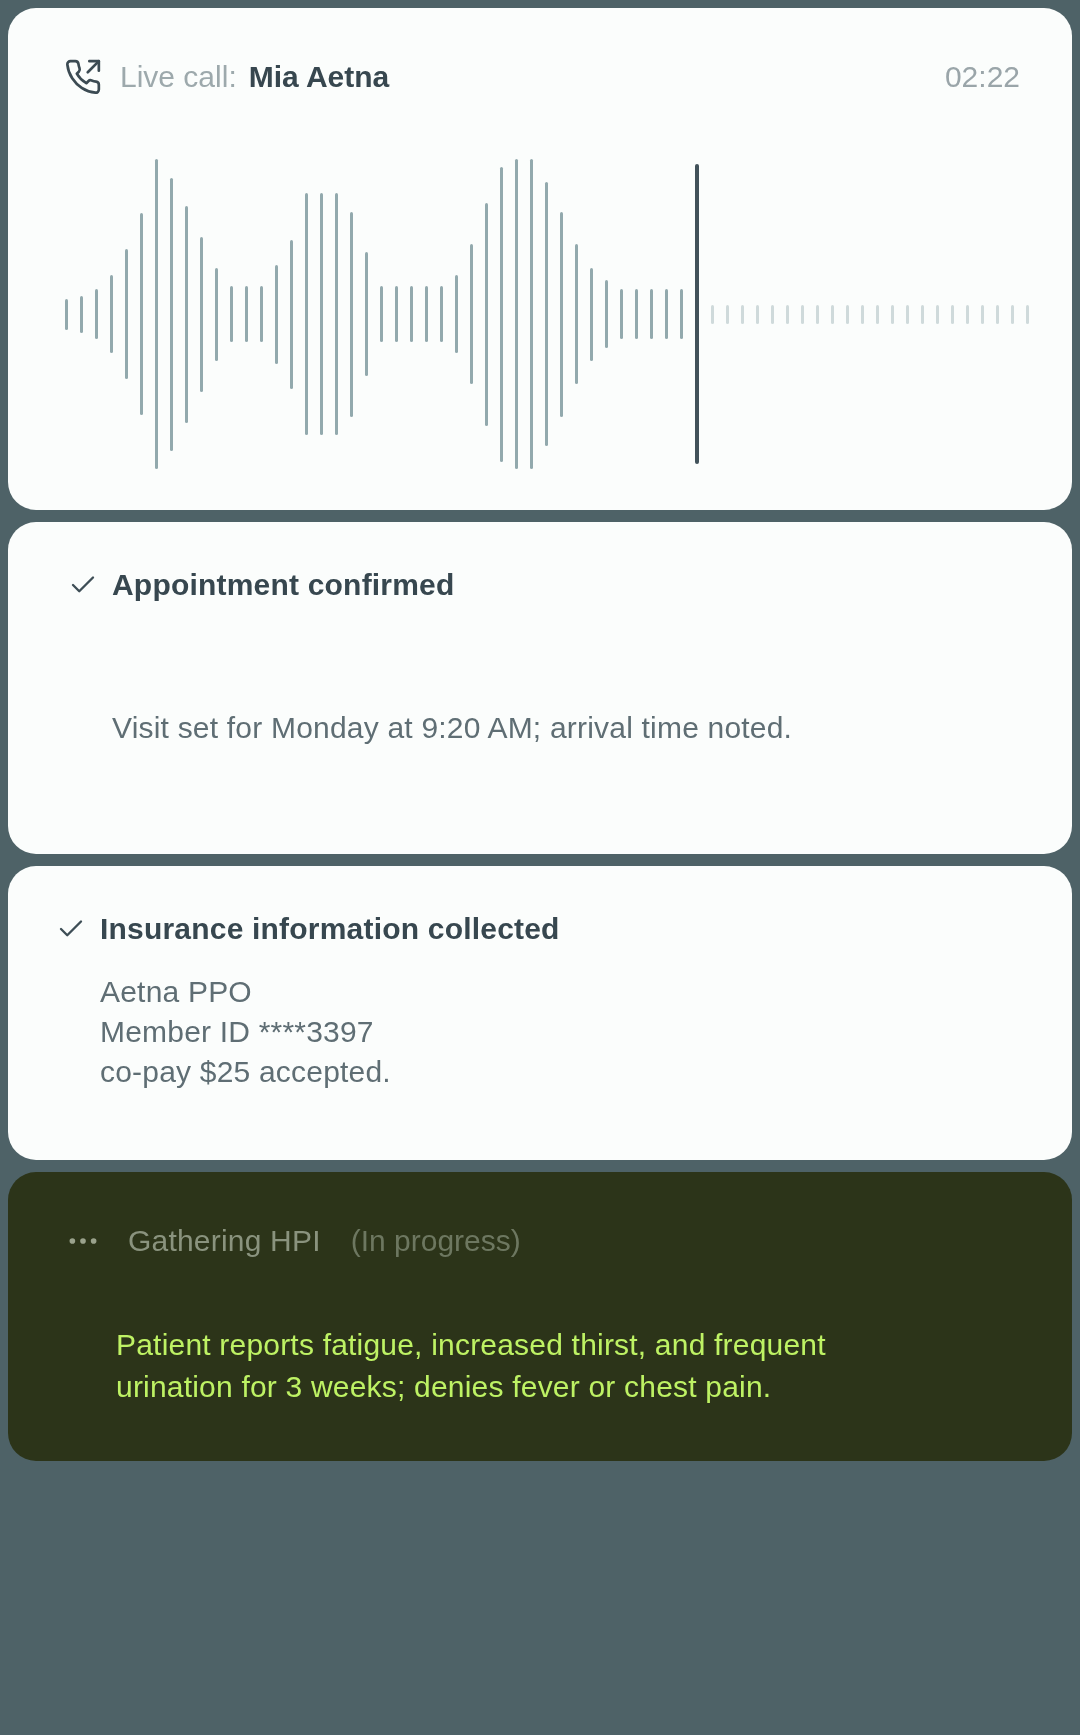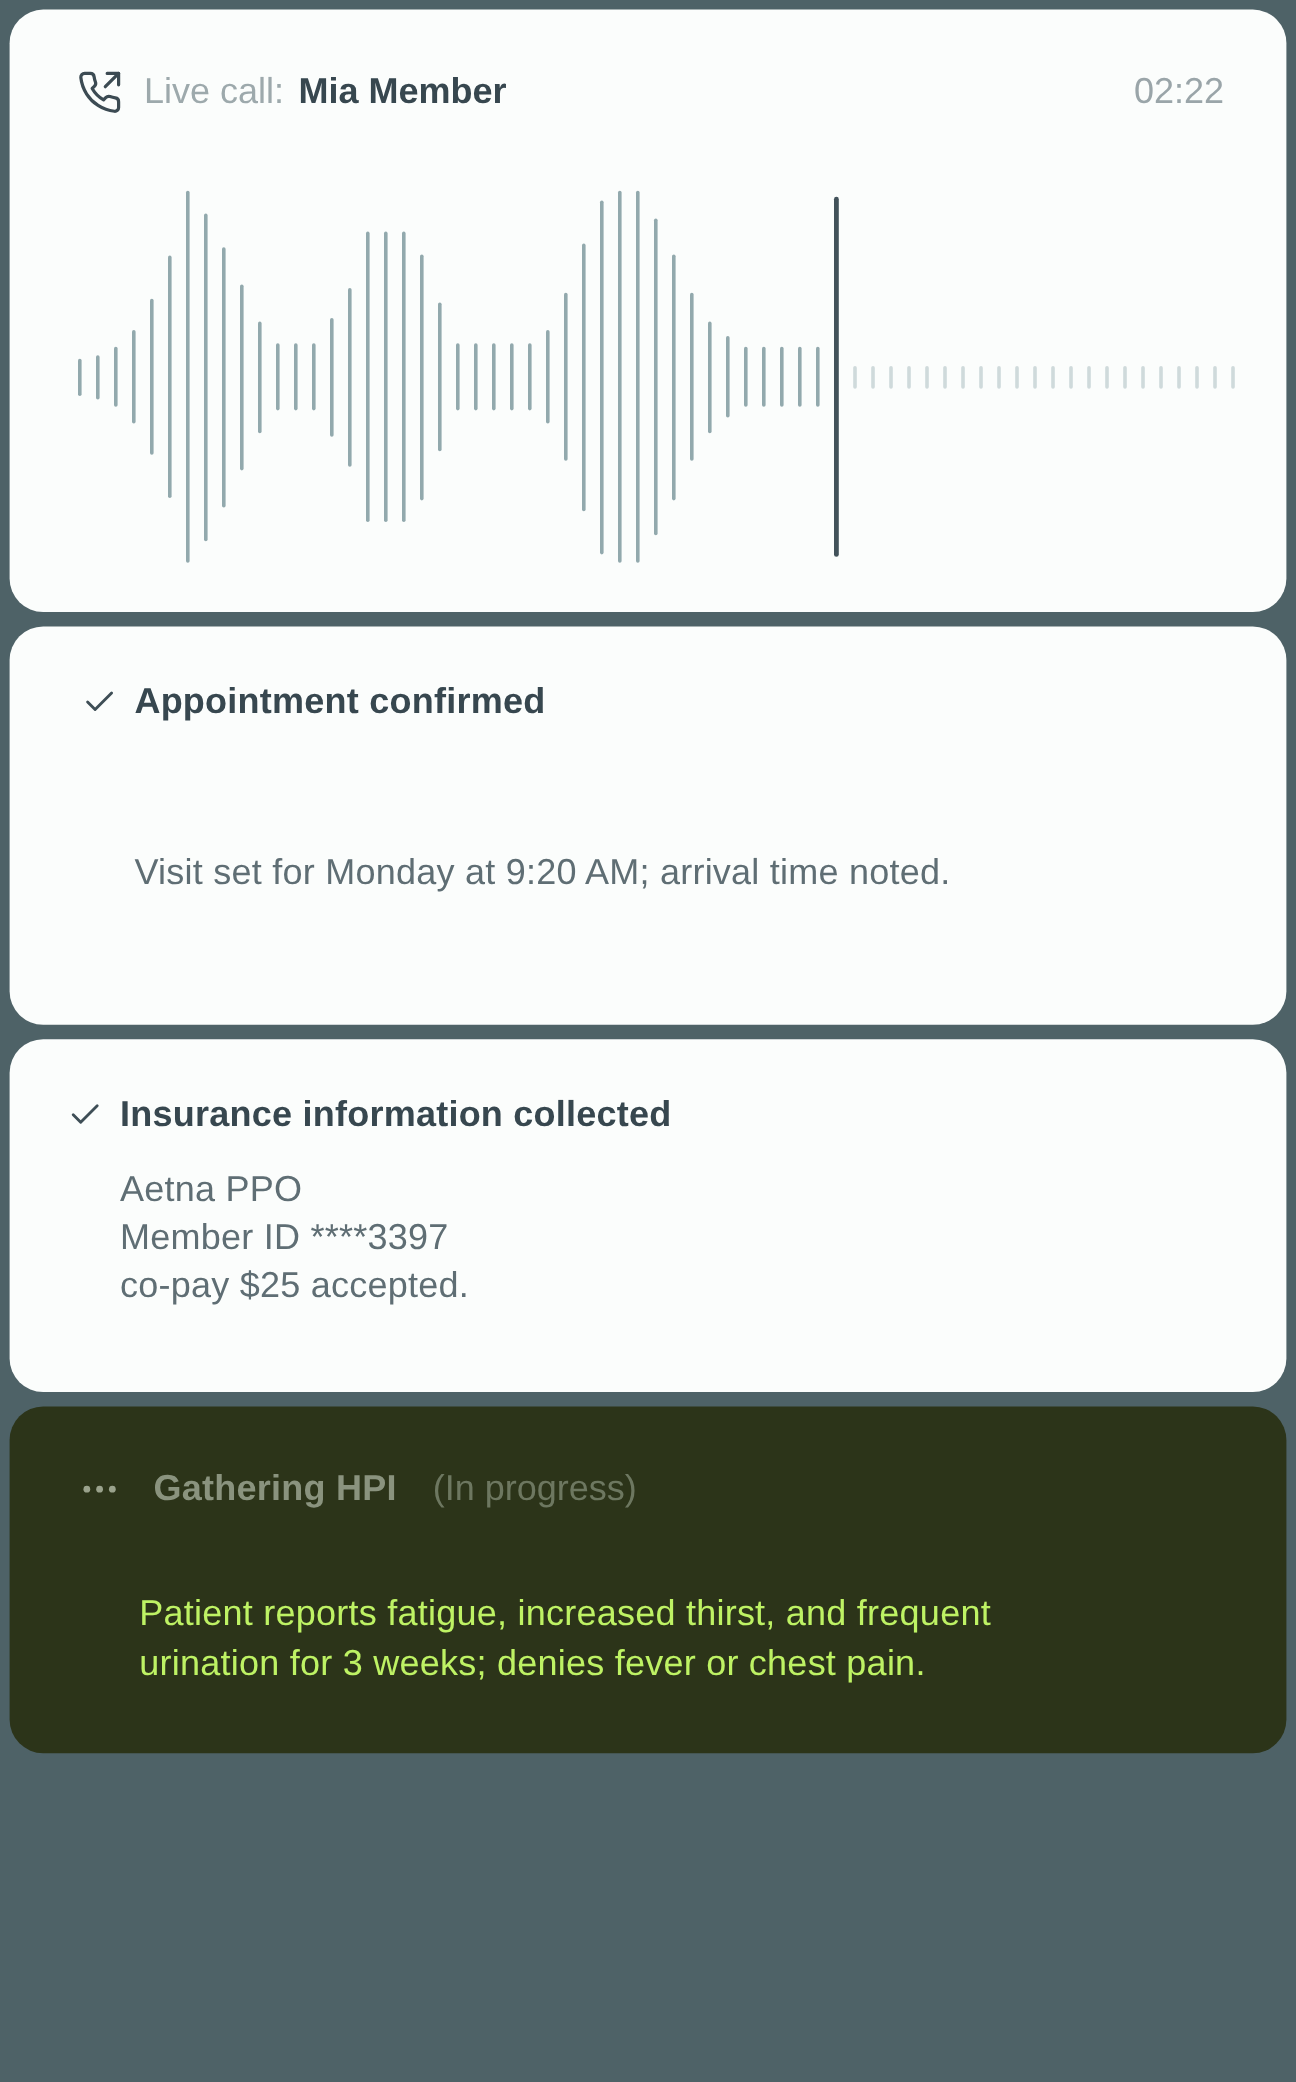--- a/index.html
+++ b/index.html
@@ -110,21 +110,21 @@
     height: 289px;
     padding: 52px 52px 0 58px;
   }
   .dots-wrap {
     width: 34px;
     height: 34px;
     display: inline-flex;
     flex: 0 0 34px;
     margin-right: 14px;
   }
-  .dark-card .title-row h2 { color: #8a937e; font-weight: 700; }
+  .dark-card .title-row h2 { color: #8a937e; font-weight: 400; }
   .dark-status {
     font-size: 30px;
     color: #6d7760;
     margin-left: 16px;
   }
   .dark-card .card-body {
     color: #bef264;
     margin: 66px 0 0 50px;
     line-height: 42px;
   }
@@ -138,21 +138,21 @@
   <section class="card call-card">
     <div class="call-header">
       <span class="phone-wrap">
         <svg width="38" height="38" viewBox="0 0 24 24" fill="none" stroke="#3c4b53" stroke-width="1.7" stroke-linecap="round" stroke-linejoin="round">
           <polyline points="22 8 22 2 16 2"></polyline>
           <line x1="15" y1="9" x2="22" y2="2"></line>
           <path d="M22 16.92v3a2 2 0 0 1-2.18 2 19.79 19.79 0 0 1-8.63-3.07 19.5 19.5 0 0 1-6-6 19.79 19.79 0 0 1-3.07-8.67A2 2 0 0 1 4.11 2h3a2 2 0 0 1 2 1.72 12.84 12.84 0 0 0 .7 2.81 2 2 0 0 1-.45 2.11L8.09 9.91a16 16 0 0 0 6 6l1.27-1.27a2 2 0 0 1 2.11-.45 12.84 12.84 0 0 0 2.81.7A2 2 0 0 1 22 16.92z"></path>
         </svg>
       </span>
       <span class="call-label">Live call:</span>
-      <span class="call-name">Mia Member</span>
+      <span class="call-name">Mia Aetna</span>
       <span class="call-timer">02:22</span>
     </div>
     <div class="waveform" id="waveform">
         <div class="bar played" style="height: 31px;"></div>
         <div class="bar played" style="height: 37px;"></div>
         <div class="bar played" style="height: 50px;"></div>
         <div class="bar played" style="height: 78px;"></div>
         <div class="bar played" style="height: 130px;"></div>
         <div class="bar played" style="height: 202px;"></div>
         <div class="bar played" style="height: 310px;"></div>

